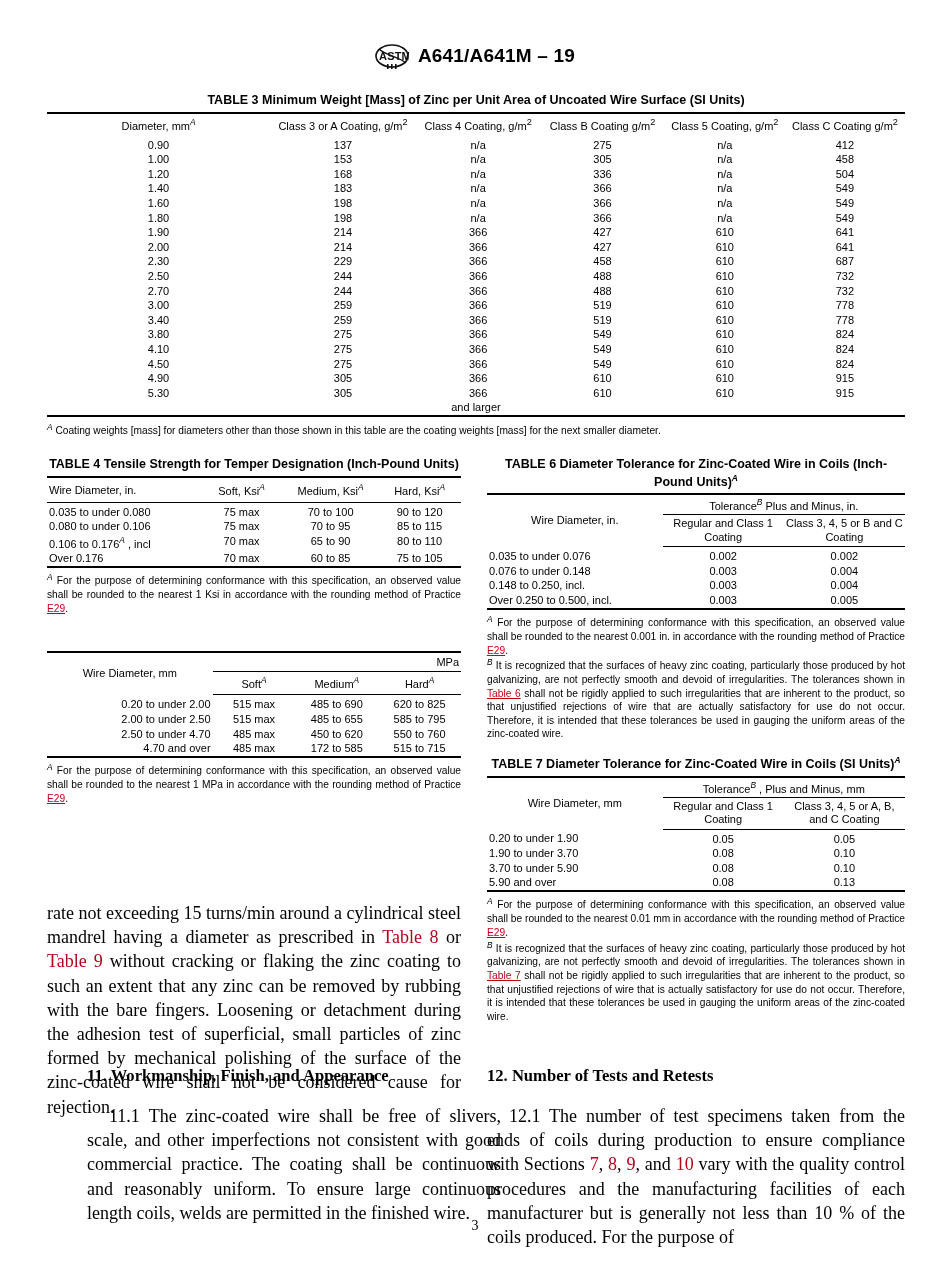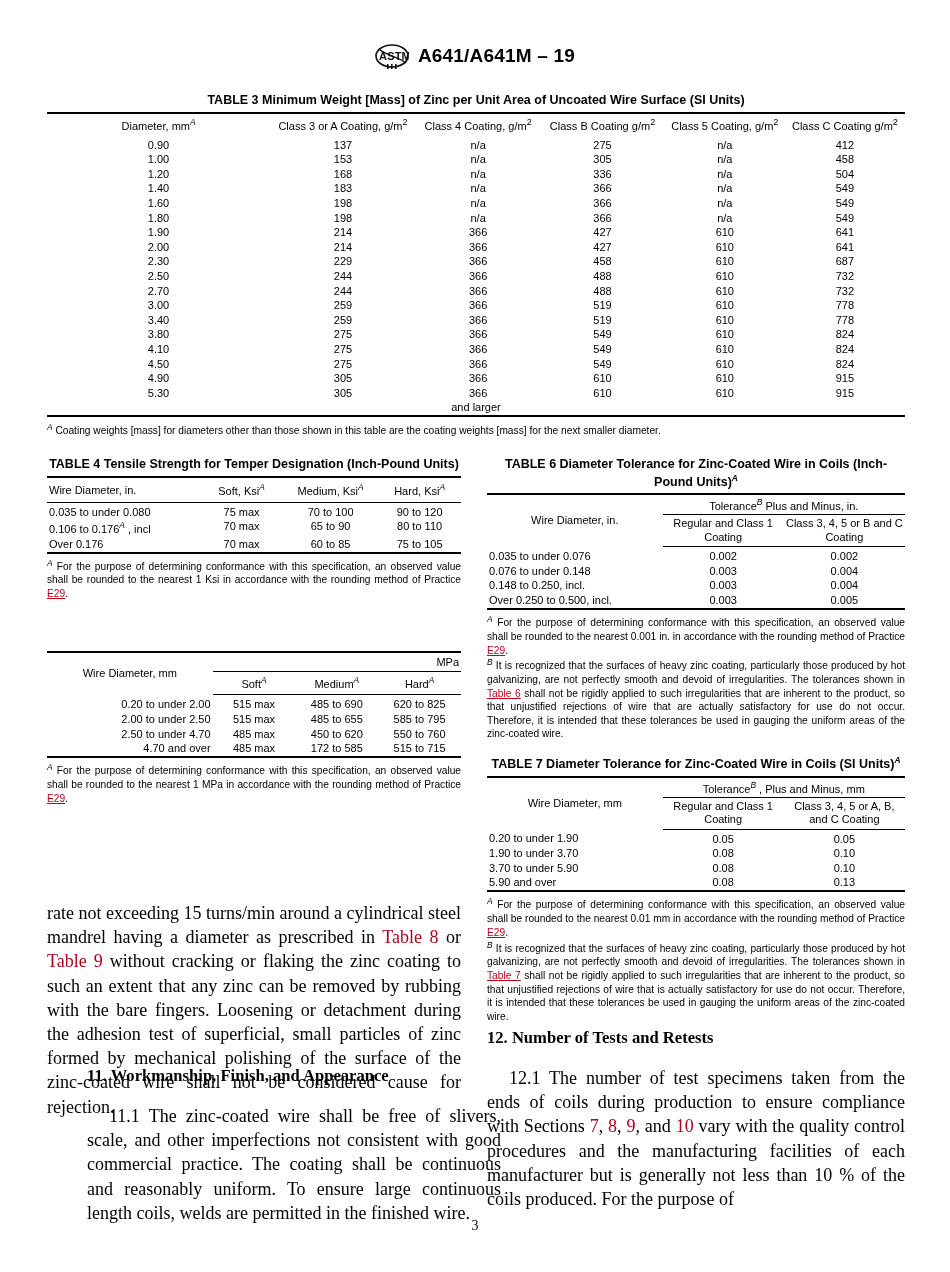--- a/index.html
+++ b/index.html
@@ -168,21 +168,21 @@
     font-family: "Liberation Serif", serif;
     font-weight: bold;
     font-size: 16.6px;
     margin: 0;
   }
   .indent { text-indent: 22px; }
 
   #para-adhesion { position:absolute; left:47px; top:901px; width:414px; }
   #sec11 { position:absolute; left:63px; top:1066px; width:414px;margin-left:24px; }
   #sec11 .sec-head { margin-bottom: 9px; }
-  #sec12 { position:absolute; left:487px; top:1028px; width:418px; }
+  #sec12 { position:absolute; left:487px; top:1066px; width:418px; }
   #sec12 .sec-head { margin-bottom: 9px; }
 
   .page-number {
     position: absolute;
     left: 0;
     top: 1218px;
     width: 950px;
     text-align: center;
     font-family: "Liberation Serif", serif;
     font-size: 14px;
@@ -387,20 +387,26 @@
         </tr>
       </thead>
       <tbody id="table4-body">
           <tr>
             <td class="c0">0.035 to under 0.080</td>
             <td class="c1">75 max</td>
             <td class="c2">70 to 100</td>
             <td class="c3">90 to 120</td>
           </tr>
           <tr>
+            <td class="c0">0.080 to under 0.106</td>
+            <td class="c1">75 max</td>
+            <td class="c2">70 to 95</td>
+            <td class="c3">85 to 115</td>
+          </tr>
+          <tr>
             <td class="c0"><span>0.106 to 0.176</span><sup class="lbl">A</sup><span> , incl</span></td>
             <td class="c1">70 max</td>
             <td class="c2">65 to 90</td>
             <td class="c3">80 to 110</td>
           </tr>
           <tr>
             <td class="c0">Over 0.176</td>
             <td class="c1">70 max</td>
             <td class="c2">60 to 85</td>
             <td class="c3">75 to 105</td>

